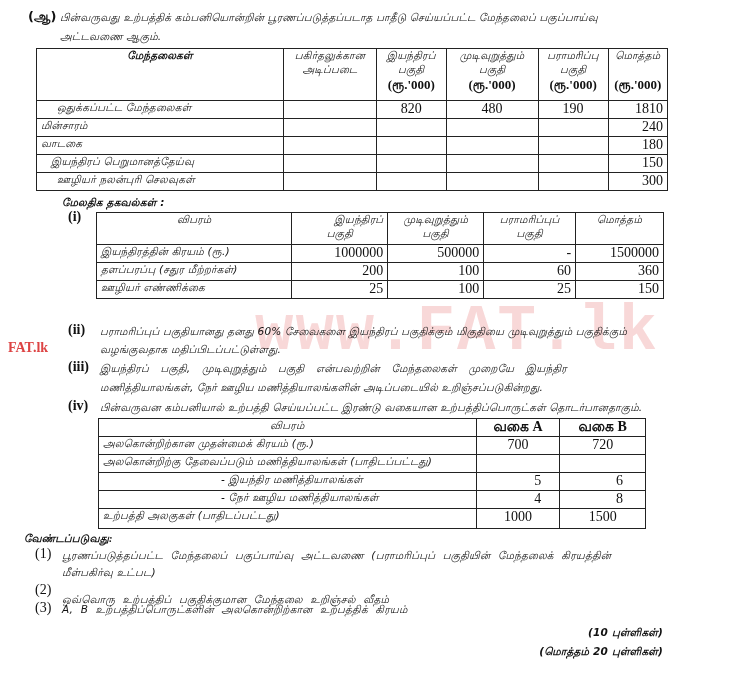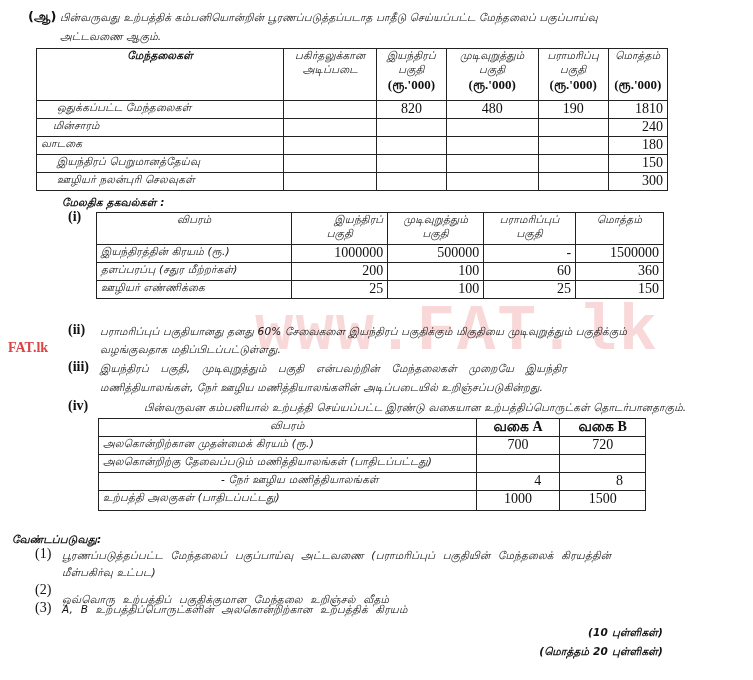--- a/index.html
+++ b/index.html
@@ -70,37 +70,37 @@
   </tr>
   <tr style="height:18px;">
     <td class="ta" style="padding-left:20px">ஒதுக்கப்பட்ட மேந்தலைகள்</td>
     <td></td>
     <td class="num c">820</td>
     <td class="num c">480</td>
     <td class="num c">190</td>
     <td class="num r">1810</td>
   </tr>
   <tr style="height:18px;">
-    <td class="ta" style="padding-left:16px">மின்சாரம்</td>
+    <td class="ta" style="padding-left:4px">மின்சாரம்</td>
     <td></td>
     <td class="num c"></td>
     <td class="num c"></td>
     <td class="num c"></td>
     <td class="num r">240</td>
   </tr>
   <tr style="height:18px;">
     <td class="ta" style="padding-left:4px">வாடகை</td>
     <td></td>
     <td class="num c"></td>
     <td class="num c"></td>
     <td class="num c"></td>
     <td class="num r">180</td>
   </tr>
   <tr style="height:18px;">
-    <td class="ta" style="padding-left:20px">இயந்திரப் பெறுமானத்தேய்வு</td>
+    <td class="ta" style="padding-left:14px">இயந்திரப் பெறுமானத்தேய்வு</td>
     <td></td>
     <td class="num c"></td>
     <td class="num c"></td>
     <td class="num c"></td>
     <td class="num r">150</td>
   </tr>
   <tr style="height:18px;">
     <td class="ta" style="padding-left:20px">ஊழியர் நலன்புரி செலவுகள்</td>
     <td></td>
     <td class="num c"></td>
@@ -165,21 +165,21 @@
 
 <div class="abs num bold" style="left:68px;top:322px;">(ii)</div>
 <div class="abs ta" style="left:100px;top:325px;">பராமரிப்புப் பகுதியானது தனது 60% சேவைகளை இயந்திரப் பகுதிக்கும் மிகுதியை முடிவுறுத்தும் பகுதிக்கும்</div>
 <div class="abs ta" style="left:100px;top:343px;">வழங்குவதாக மதிப்பிடப்பட்டுள்ளது.</div>
 
 <div class="abs num bold" style="left:68px;top:359px;">(iii)</div>
 <div class="abs ta" style="left:100px;top:362px;word-spacing:8px;">இயந்திரப் பகுதி, முடிவுறுத்தும் பகுதி என்பவற்றின் மேந்தலைகள் முறையே இயந்திர</div>
 <div class="abs ta" style="left:100px;top:381px;">மணித்தியாலங்கள், நேர் ஊழிய மணித்தியாலங்களின் அடிப்படையில் உறிஞ்சப்படுகின்றது.</div>
 
 <div class="abs num bold" style="left:68px;top:398px;">(iv)</div>
-<div class="abs ta" style="left:100px;top:401px;margin-left:44px;">பின்வருவன கம்பனியால் உற்பத்தி செய்யப்பட்ட இரண்டு வகையான உற்பத்திப்பொருட்கள் தொடர்பானதாகும்.</div>
+<div class="abs ta" style="left:100px;top:401px;">பின்வருவன கம்பனியால் உற்பத்தி செய்யப்பட்ட இரண்டு வகையான உற்பத்திப்பொருட்கள் தொடர்பானதாகும்.</div>
 
 <table style="left:98px;top:418px;width:548px;">
   <colgroup>
         <col style="width:378px">
         <col style="width:84px">
         <col style="width:86px">
       </colgroup>
   <tbody>
         <tr style="height:17px;">
     <td class="c"><span class="ta">விபரம்</span></td>
@@ -190,33 +190,38 @@
     <td class="ta">அலகொன்றிற்கான முதன்மைக் கிரயம் (ரூ.)</td>
     <td class="num c">700</td>
     <td class="num c">720</td>
   </tr>
   <tr style="height:18px;">
     <td class="ta" style="white-space:nowrap;">அலகொன்றிற்கு தேவைப்படும் மணித்தியாலங்கள் (பாதிடப்பட்டது)</td>
     <td class="num c"></td>
     <td class="num c"></td>
   </tr>
   <tr style="height:18px;">
+    <td class="ta" style="padding-left:122px">- இயந்திர மணித்தியாலங்கள்</td>
+    <td class="num r" style="padding-right:18px">5</td>
+    <td class="num r" style="padding-right:22px">6</td>
+  </tr>
+  <tr style="height:18px;">
     <td class="ta" style="padding-left:122px">- நேர் ஊழிய மணித்தியாலங்கள்</td>
     <td class="num r" style="padding-right:18px">4</td>
     <td class="num r" style="padding-right:22px">8</td>
   </tr>
   <tr style="height:20px;">
     <td class="ta">உற்பத்தி அலகுகள் (பாதிடப்பட்டது)</td>
     <td class="num c">1000</td>
     <td class="num c">1500</td>
   </tr>
 </tbody>
     </table>
 
-<div class="abs ta bold" style="left:12px;top:533px;">வேண்டப்படுவது:</div>
+<div class="abs ta bold" style="left:24px;top:533px;font-family:Liberation Serif, serif;">வேண்டப்படுவது:</div>
 
 <div class="abs num" style="left:35px;top:546px;">(1)</div>
 <div class="abs ta" style="left:62px;top:549px;word-spacing:4px;">பூரணப்படுத்தப்பட்ட மேந்தலைப் பகுப்பாய்வு அட்டவணை (பராமரிப்புப் பகுதியின் மேந்தலைக் கிரயத்தின்</div>
 <div class="abs ta" style="left:62px;top:566px;">மீள்பகிர்வு உட்பட)</div>
 
 <div class="abs num" style="left:35px;top:582px;">(2)</div>
 <div class="abs ta" style="left:62px;top:585px;word-spacing:4px;margin-top:8px;">ஒவ்வொரு உற்பத்திப் பகுதிக்குமான மேந்தலை உறிஞ்சல் வீதம்</div>
 
 <div class="abs num" style="left:35px;top:600px;">(3)</div>
 <div class="abs ta" style="left:62px;top:603px;word-spacing:4px;">A, B உற்பத்திப்பொருட்களின் அலகொன்றிற்கான உற்பத்திக் கிரயம்</div>

